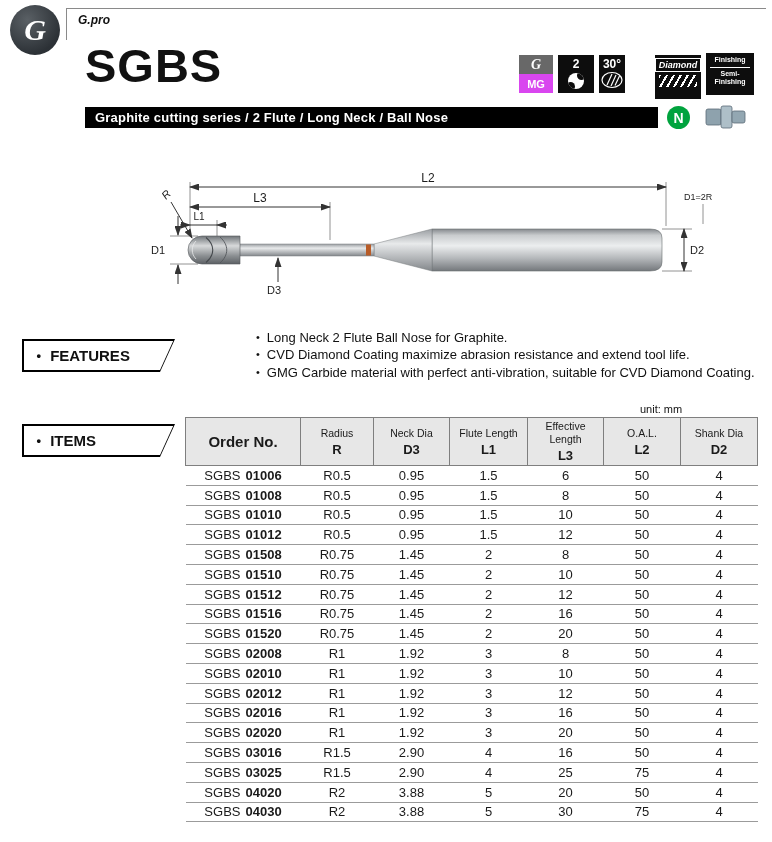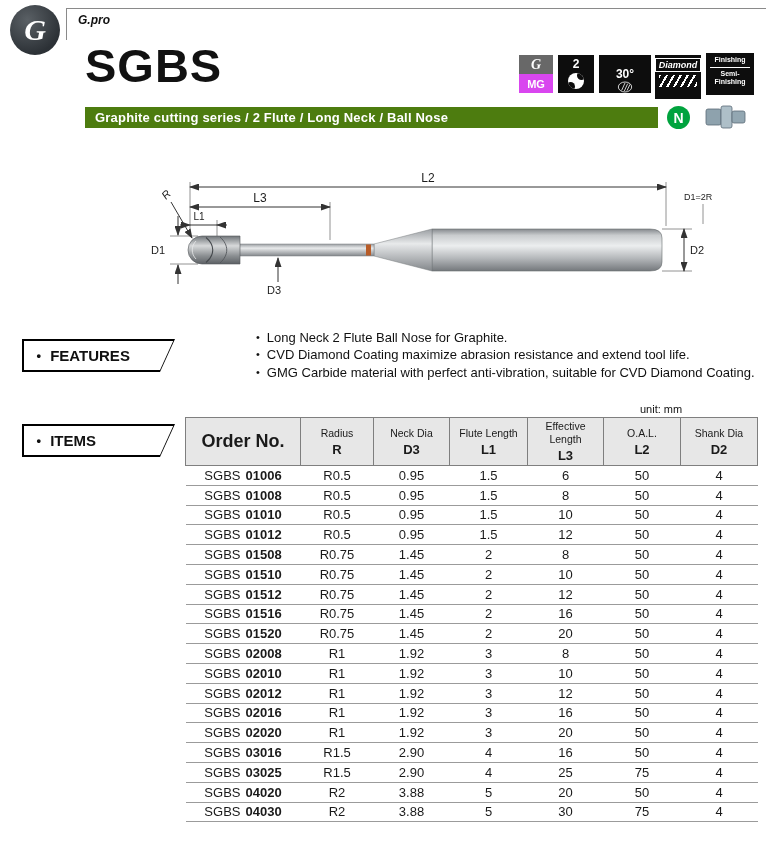--- a/index.html
+++ b/index.html
@@ -19,33 +19,33 @@
   .page-title{margin:0;left:85px;top:42px;font-size:47px;font-weight:bold;letter-spacing:1px;line-height:1}
 
   
   .badge{background:#0d0d0d;color:#fff;display:flex;flex-direction:column;align-items:center}
   .badge-gmg{left:519px;top:55px;width:34px;height:38px;display:flex;flex-direction:column}
   .gm-top{flex:1;background:#686868;color:#fff;display:flex;align-items:center;justify-content:center;
     font-family:"Liberation Serif",serif;font-style:italic;font-weight:bold;font-size:14px}
   .gm-bottom{flex:1;background:#d946ef;color:#fff;display:flex;align-items:center;justify-content:center;
     font-weight:bold;font-size:11px}
   .badge-flute{left:558px;top:55px;width:36px;height:38px;padding-top:2px}
-  .badge-angle{left:599px;top:55px;width:52px;height:38px;padding-top:12px}
+  .badge-angle{left:599px;top:55px;width:26px;height:38px;padding-top:2px}
   .badge-top-text{font-size:12px;font-weight:bold;line-height:14px}
   .badge-diamond{left:655px;top:55px;width:46px;height:44px;padding-top:3px}
   .diamond-label{border:1px solid #fff;font-size:9px;font-weight:bold;font-style:italic;
     padding:1px 3px;line-height:10px;white-space:nowrap}
   .diamond-stripes{margin-top:3px;width:38px;height:12px;
     background:repeating-linear-gradient(120deg,#fff 0 2px,#0d0d0d 2px 6px)}
   .badge-finish{left:706px;top:53px;width:48px;height:42px;font-size:7px;line-height:8.5px;
     padding-top:3px;text-align:center;font-weight:bold}
   .badge-finish .divider{width:40px;border-top:1px solid #fff;margin:2px 0;height:0}
 
   
-  .series-banner{left:85px;top:107px;width:573px;height:21px;background:#4d7c0f;color:#fff;
+  .series-banner{left:85px;top:107px;width:573px;height:21px;background:#000000;color:#fff;
     font-size:13px;font-weight:bold;line-height:21px;padding-left:10px;letter-spacing:.2px;white-space:nowrap}
   .n-badge{left:667px;top:106px;width:23px;height:23px;border-radius:50%;background:#00a33e;color:#fff;
     font-weight:bold;font-size:14px;display:flex;align-items:center;justify-content:center}
   .shank-icon{left:704px;top:100px}
 
   
   .diagram{left:0;top:160px}
   .diagram text{font-family:"Liberation Sans",sans-serif}
 
   
@@ -64,21 +64,21 @@
   .feature-item{display:flex;font-size:13px;line-height:17.4px;gap:7px}
   .fi-bullet{font-size:11px}
 
   
   .unit-note{left:640px;top:403px;width:117px;text-align:left;font-size:11px}
   .items-table{left:185px;top:417px;width:572px;border-collapse:collapse;table-layout:fixed;color:#1a1a1a}
   .items-table th{background:#e7e7e7;border:1px solid #7f7f7f;height:48px;padding:0;
     font-weight:normal;vertical-align:middle;text-align:center}
   .items-table .h1{font-size:10.5px;line-height:13px}
   .items-table .h2{font-size:13px;font-weight:bold;line-height:15px;margin-top:2px}
-  .items-table th.h-single{font-size:18px;font-weight:bold}
+  .items-table th.h-single{font-size:15px;font-weight:bold}
   .items-table td{border-bottom:1px solid #9b9b9b;height:19.8px;padding:0;text-align:center;font-size:13px}
   .items-table td b{font-weight:bold}
   .ord-prefix{margin-right:5px}
 </style>
 </head>
 <body>
 
 <div class="page">
 
   <div class="abs logo-circle">

